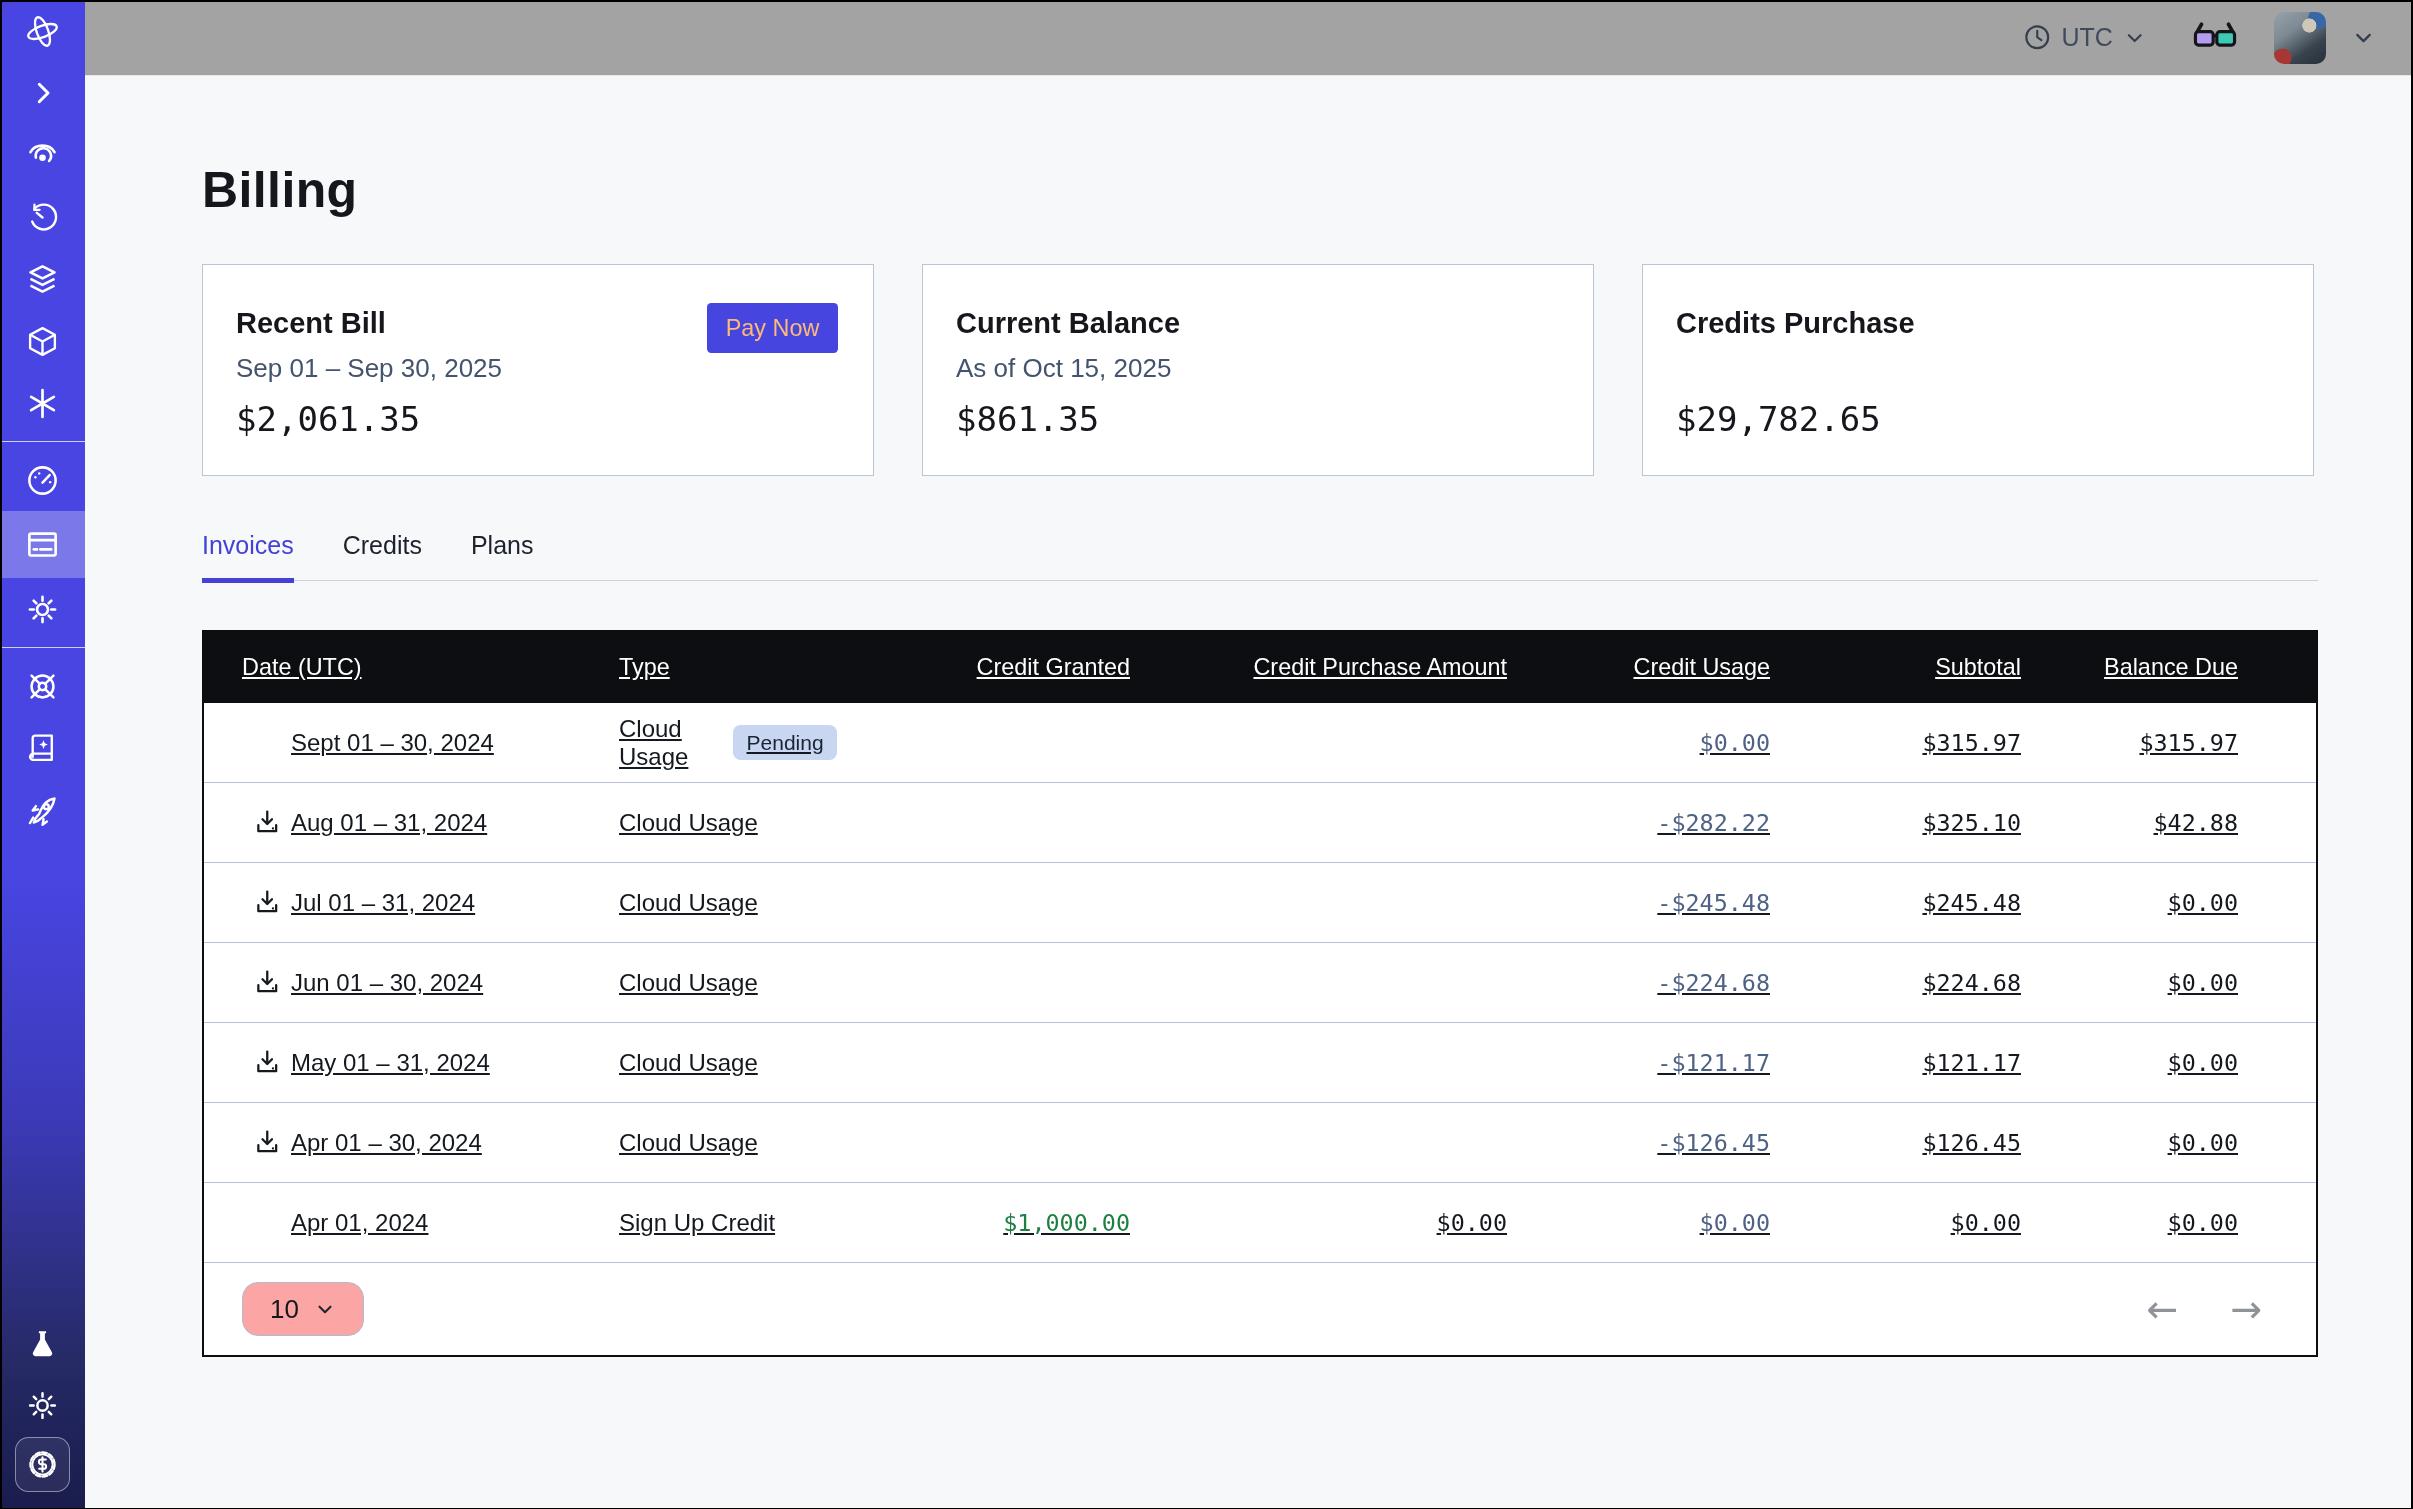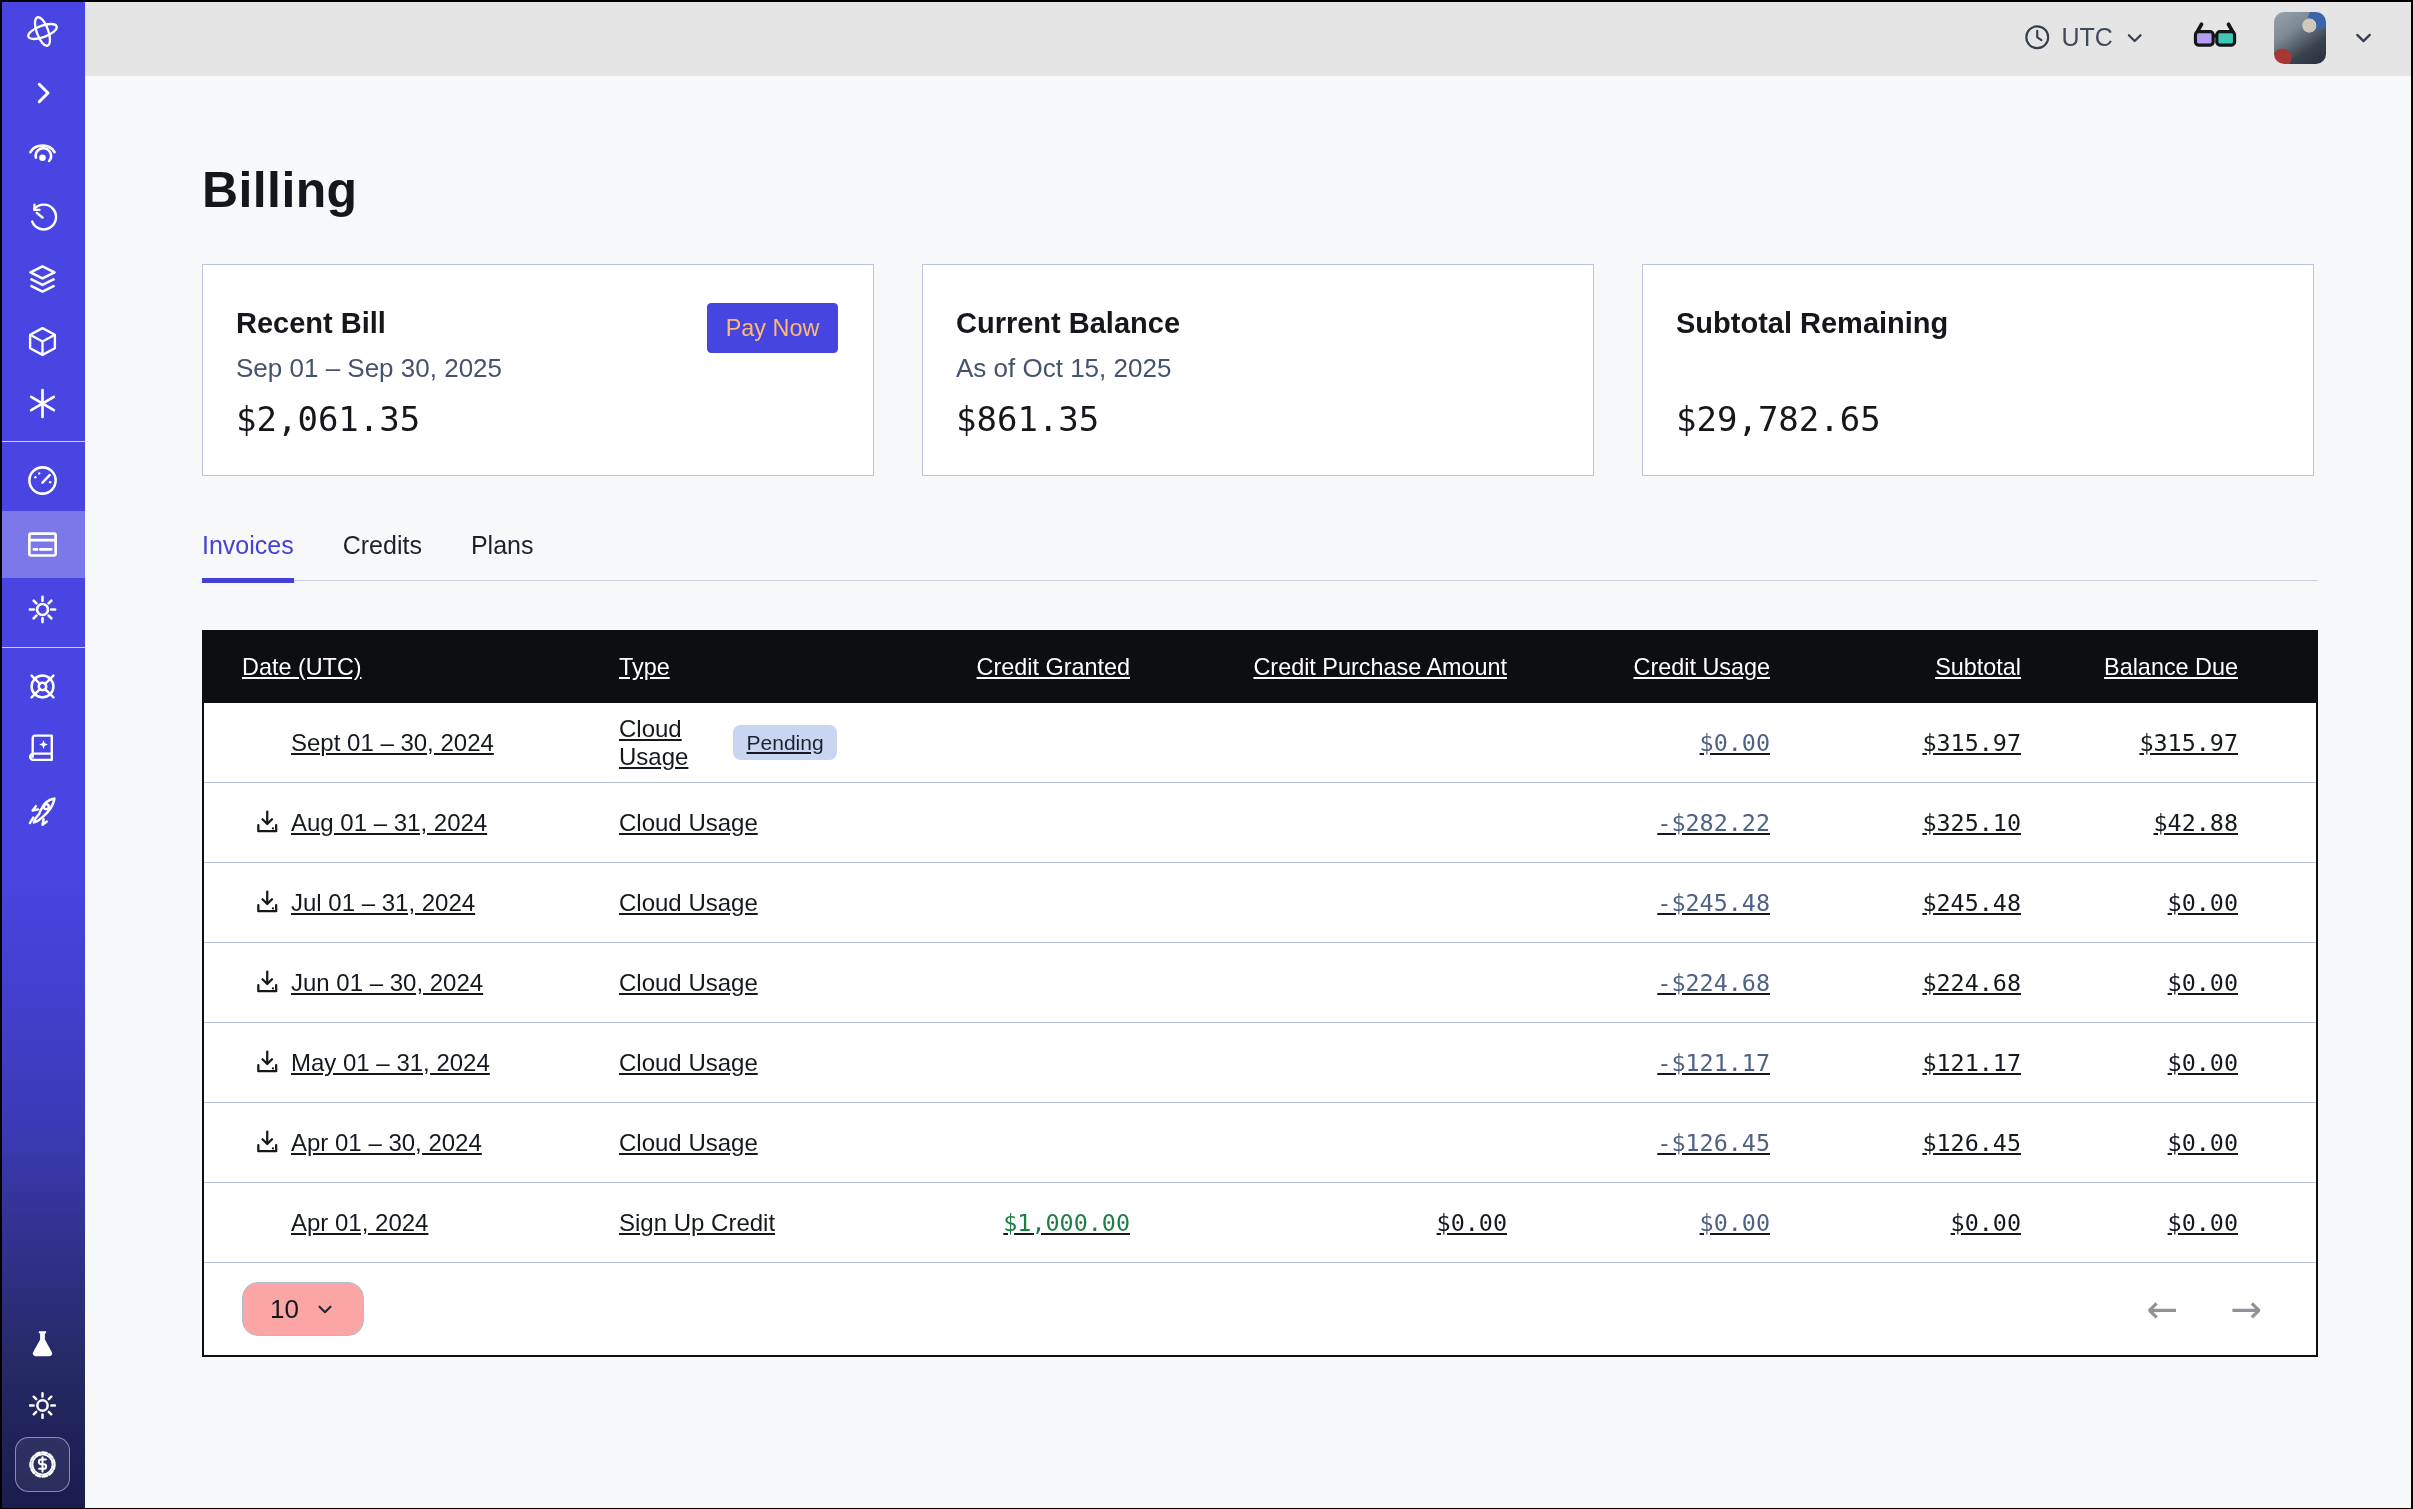--- a/index.html
+++ b/index.html
@@ -18,21 +18,21 @@
   .side-item svg { display:block; }
   .side-item.active { background:rgba(255,255,255,0.28); height:67px; }
   .side-divider { width:85px; height:1.7px; background:rgba(230,233,245,0.85); margin:6.7px 0; flex:0 0 auto; }
   .side-spacer { flex:1 1 auto; }
   .dollar-btn { width:55px; height:55px; border:1.7px solid rgba(255,255,255,0.45); border-radius:13.4px;
                 background:rgba(255,255,255,0.07); display:flex; align-items:center; justify-content:center;
                 margin-bottom:18.4px; cursor:pointer; }
 
   
   .main { flex:1 1 auto; display:flex; flex-direction:column; height:100%; }
-  .topbar { height:76px; background:#e5e5e5; border-bottom:1.7px solid #e5e8ee;
+  .topbar { height:76px; background:#a3a3a3; border-bottom:1.7px solid #e5e8ee;
             display:flex; align-items:center; justify-content:flex-end; gap:25px; padding-right:37px; }
   .tz-group { display:flex; align-items:center; gap:10px; color:#3d4document654; cursor:pointer; }
   .tz-group { color:#3d4654; }
   .tz-label { font-size:25px; color:#3f4a5c; }
   .glasses { margin-left:22px; }
   .avatar { width:52px; height:52px; border-radius:10px; margin-left:11.7px; cursor:pointer;
             background:
               radial-gradient(circle at 68% 26%, #cfc7b8 0 13%, rgba(0,0,0,0) 14%),
               radial-gradient(circle at 16% 88%, #a83632 0 14%, rgba(0,0,0,0) 15%),
               radial-gradient(circle at 86% 12%, #3a66a8 0 16%, rgba(0,0,0,0) 17%),
@@ -249,21 +249,21 @@
           <div class="card-sub">Sep 01 – Sep 30, 2025</div>
           <div class="card-amount">$2,061.35</div>
           <button class="pay-btn">Pay Now</button>
         </div>
         <div class="card">
           <div class="card-title">Current Balance</div>
           <div class="card-sub">As of Oct 15, 2025</div>
           <div class="card-amount">$861.35</div>
         </div>
         <div class="card">
-          <div class="card-title">Subtotal Remaining</div>
+          <div class="card-title">Credits Purchase</div>
           <div class="card-sub"></div>
           <div class="card-amount">$29,782.65</div>
         </div>
       </section>
 
       <nav class="tabs">
         <div class="tab active">Invoices</div>
         <div class="tab">Credits</div>
         <div class="tab">Plans</div>
       </nav>

